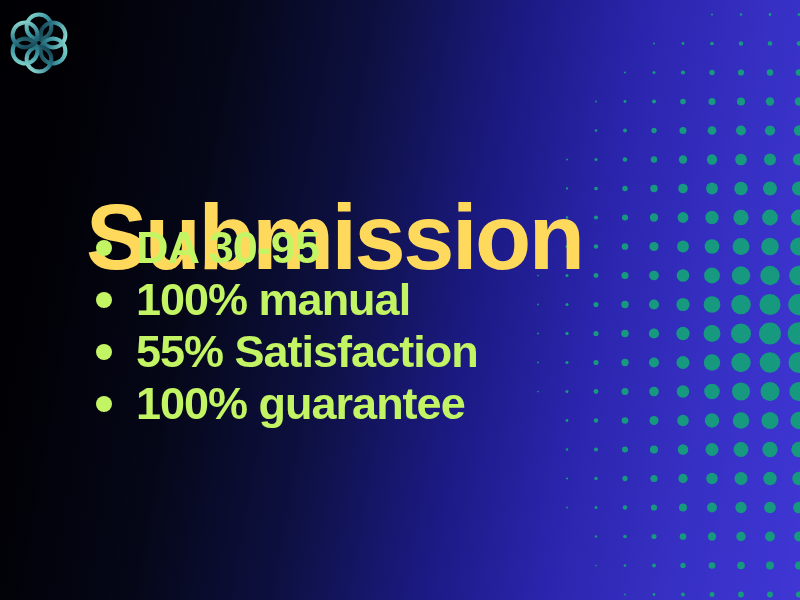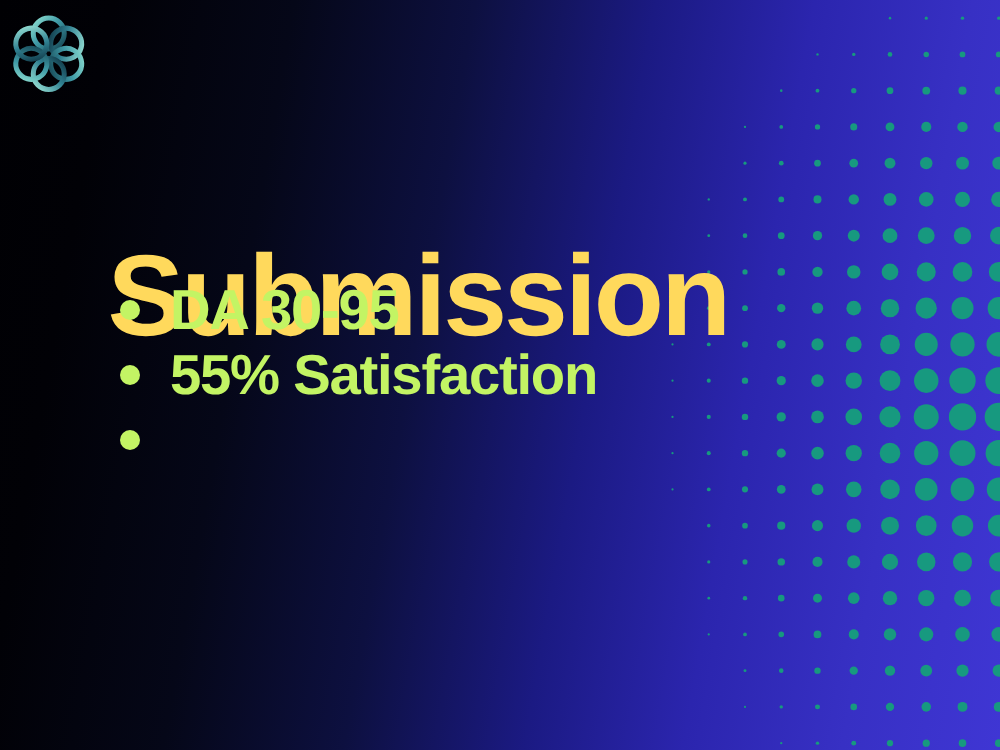--- a/index.html
+++ b/index.html
@@ -340,18 +340,19 @@
   </div>
 
   <div id="content">
 
     <div id="headline">
       <span class="hl-line">Submission</span>
     </div>
 
     <ul id="bullets">
         <li><span class="dot" style="background: rgb(195, 244, 100);"></span><span class="txt" style="color: rgb(195, 244, 100);">DA 30-95</span></li>
+        <li><span class="dot" style="background: rgb(195, 244, 100);"></span><span class="txt" style="color: rgb(195, 244, 100);">100% manual</span></li>
         <li><span class="dot" style="background: rgb(195, 244, 100);"></span><span class="txt" style="color: rgb(195, 244, 100);">55% Satisfaction</span></li>
-        <li><span class="dot" style="background: rgb(195, 244, 100);"></span></li>
+        <li><span class="dot" style="background: rgb(195, 244, 100);"></span><span class="txt" style="color: rgb(195, 244, 100);">100% guarantee</span></li>
       </ul>
 
   </div>
 </div>
 
 </body></html>

